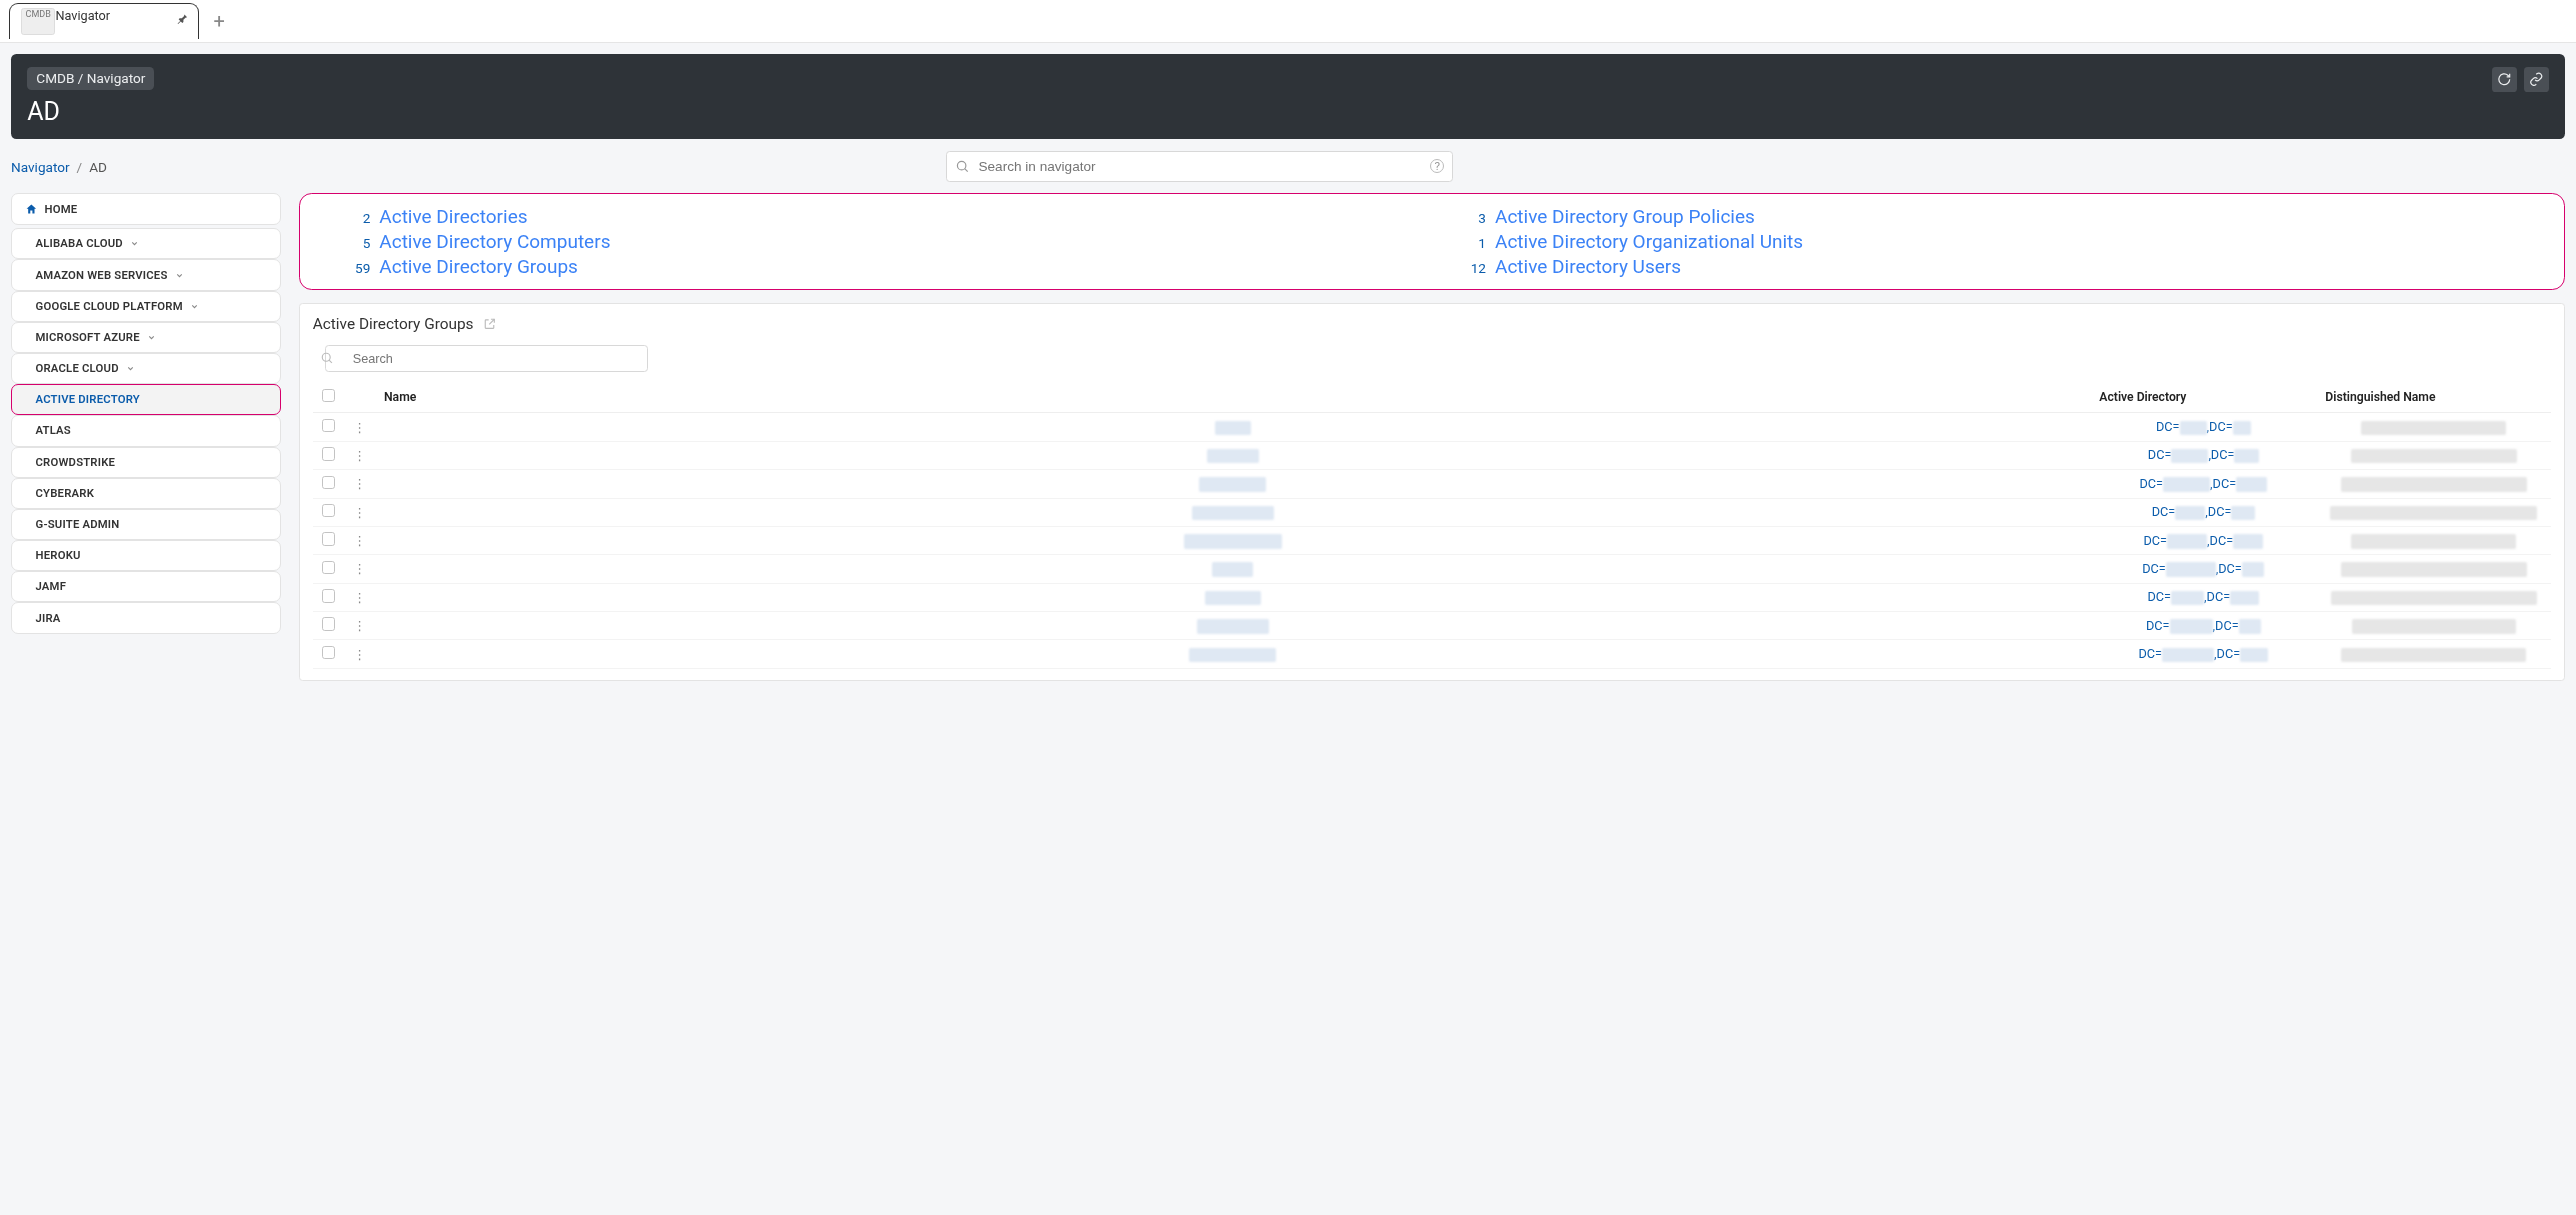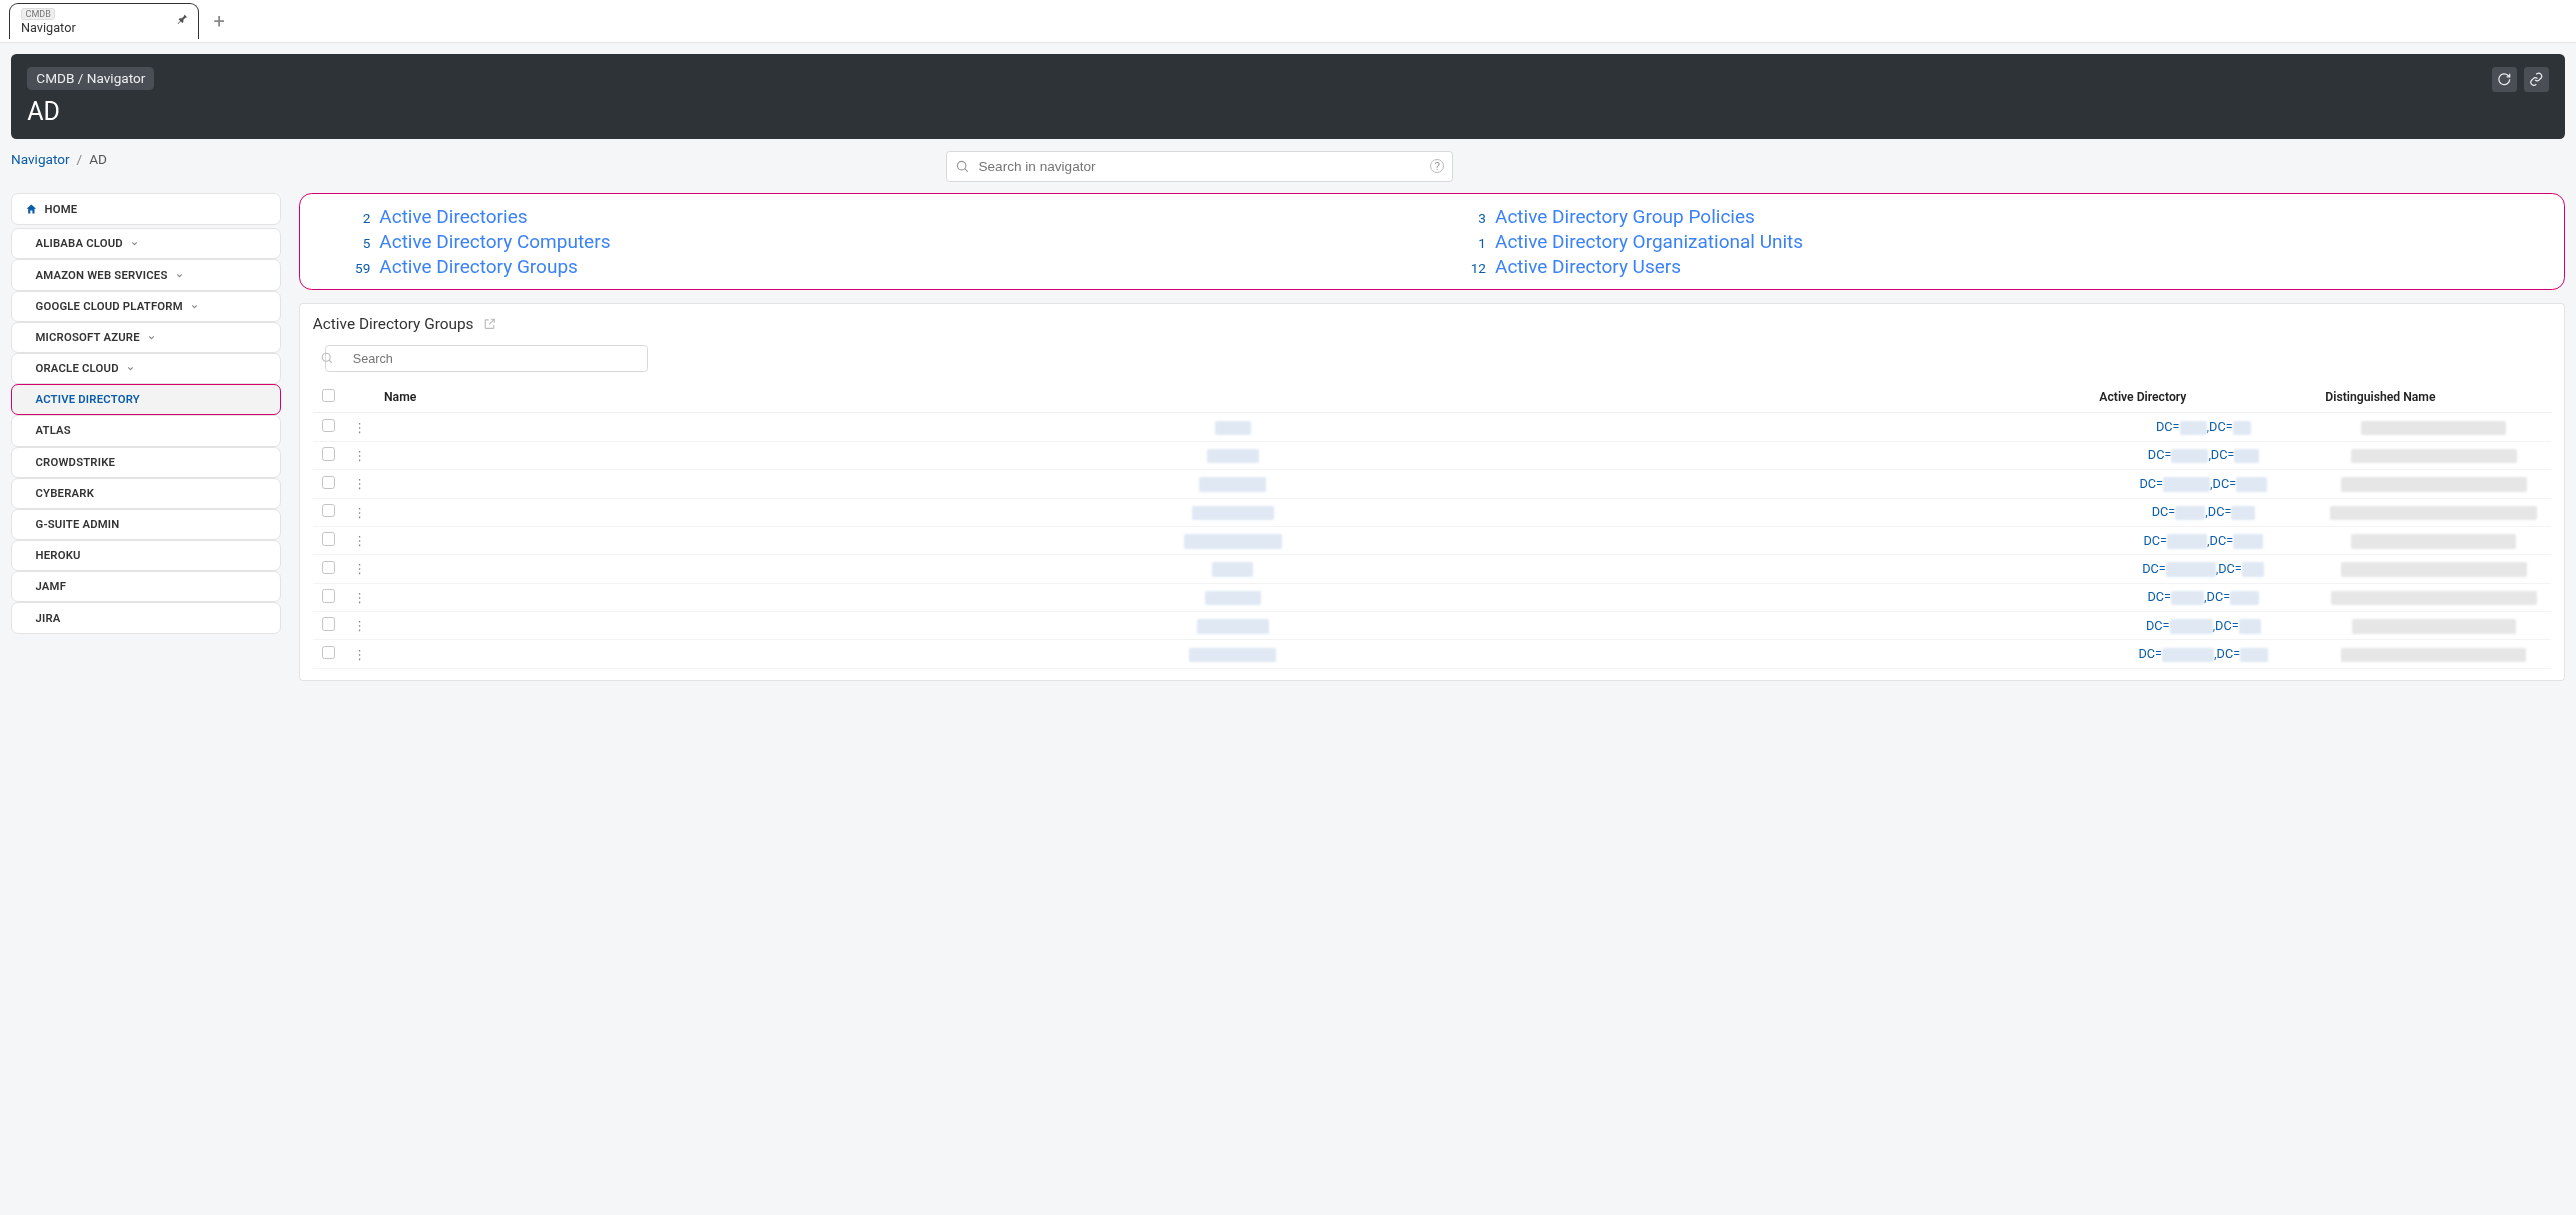--- a/index.html
+++ b/index.html
@@ -1,36 +1,36 @@
 <!DOCTYPE html>
 <html style="font-size:14.5px"><head>
 <meta charset="utf-8">
 <style>
 * { box-sizing: border-box; margin: 0; padding: 0; }
 body { font-family: -apple-system, BlinkMacSystemFont, "Segoe UI", Roboto, "Helvetica Neue", Arial, sans-serif; background: #f5f6f8; color: #333; font-size: 12.7px; }
 
 
 .tabbar { display: flex; align-items: center; height: 43px; background: #fff; border-bottom: 0.9px solid #e5e5e5; padding-left: 9px; gap: 9px; }
-.tab { display: flex; flex-direction: column; justify-content: flex-start; padding: 3.6px 33px 3.6px 11px; height: 36px; border: 0.9px solid #333; border-bottom: none; border-top-left-radius: 9px; border-top-right-radius: 9px; position: relative; min-width: 190px; }
+.tab { display: flex; flex-direction: row; justify-content: flex-start; padding: 3.6px 33px 3.6px 11px; height: 36px; border: 0.9px solid #333; border-bottom: none; border-top-left-radius: 9px; border-top-right-radius: 9px; position: relative; min-width: 190px; }
 .tab .tab-tag { font-size: 9px; color: #777; background: #eee; border: 0.9px solid #ddd; border-radius: 2.7px; padding: 0 3.6px; width: fit-content; }
 .tab .tab-label { font-size: 12.7px; color: #333; }
 .tab .pin { position: absolute; right: 9px; top: 9px; color: #555; }
 .tab-plus { font-size: 20px; color: #888; cursor: pointer; padding: 0 5.4px; }
 
 
 .page-wrap { padding: 11px; }
 .dark-header { background: #2e3338; color: #fff; border-radius: 5.4px; padding: 12.7px 16.3px; display: flex; align-items: flex-start; justify-content: space-between; }
 .dh-left { display: flex; flex-direction: column; gap: 7.2px; }
 .dh-breadcrumb { background: #4a4f55; color: #eceef0; padding: 3.6px 9px; border-radius: 4.5px; font-size: 13.6px; width: fit-content; }
 .dh-title { font-size: 25px; font-weight: 400; }
 .dh-right { display: flex; gap: 7.2px; }
 .icon-btn { width: 25px; height: 25px; display: flex; align-items: center; justify-content: center; background: #4a4f55; border-radius: 3.6px; color: #eceef0; cursor: pointer; }
 
 
-.subheader { display: flex; padding: 12.7px 0 11px 0; gap: 28px; }
+.subheader { display: flex; align-items: center; padding: 12.7px 0 11px 0; gap: 28px; }
 .bc { color: #0b5cab; font-size: 13.6px; }
 .bc .sep { color: #888; margin: 0 3.6px; }
 .bc .cur { color: #555; }
 .search-wrap { margin-left: auto; margin-right: auto; width: 507px; position: relative; }
 .search-wrap input { width: 100%; height: 31px; border: 0.9px solid #d8d8d8; border-radius: 3.6px; padding: 0 31px 0 31px; font-size: 13.6px; background: #fff; }
 .search-wrap .mag { position: absolute; left: 9px; top: 7.2px; color: #999; }
 .search-wrap .help { position: absolute; right: 9px; top: 7.2px; color: #999; font-size: 11.8px; border: 0.9px solid #bbb; border-radius: 50%; width: 14.5px; height: 14.5px; display: flex; align-items: center; justify-content: center; }
 .spacer-right { width: 272px; }
 
 

